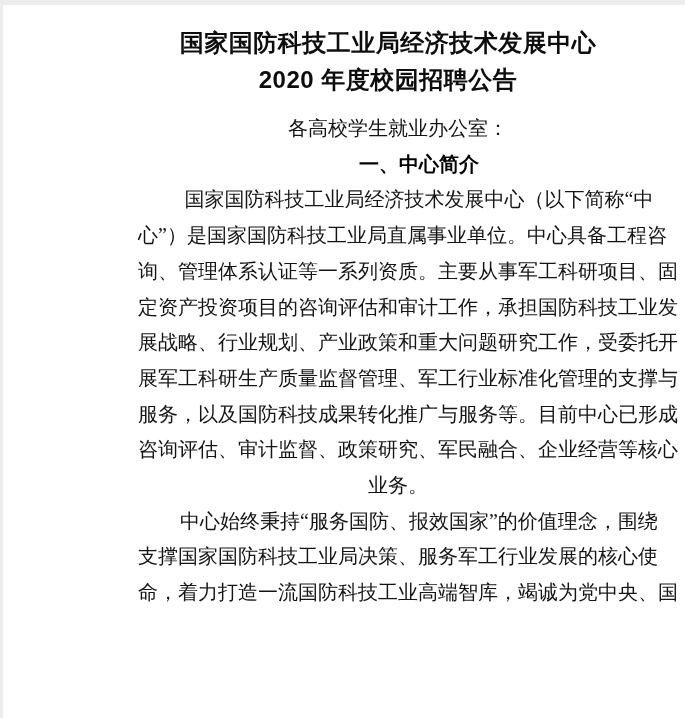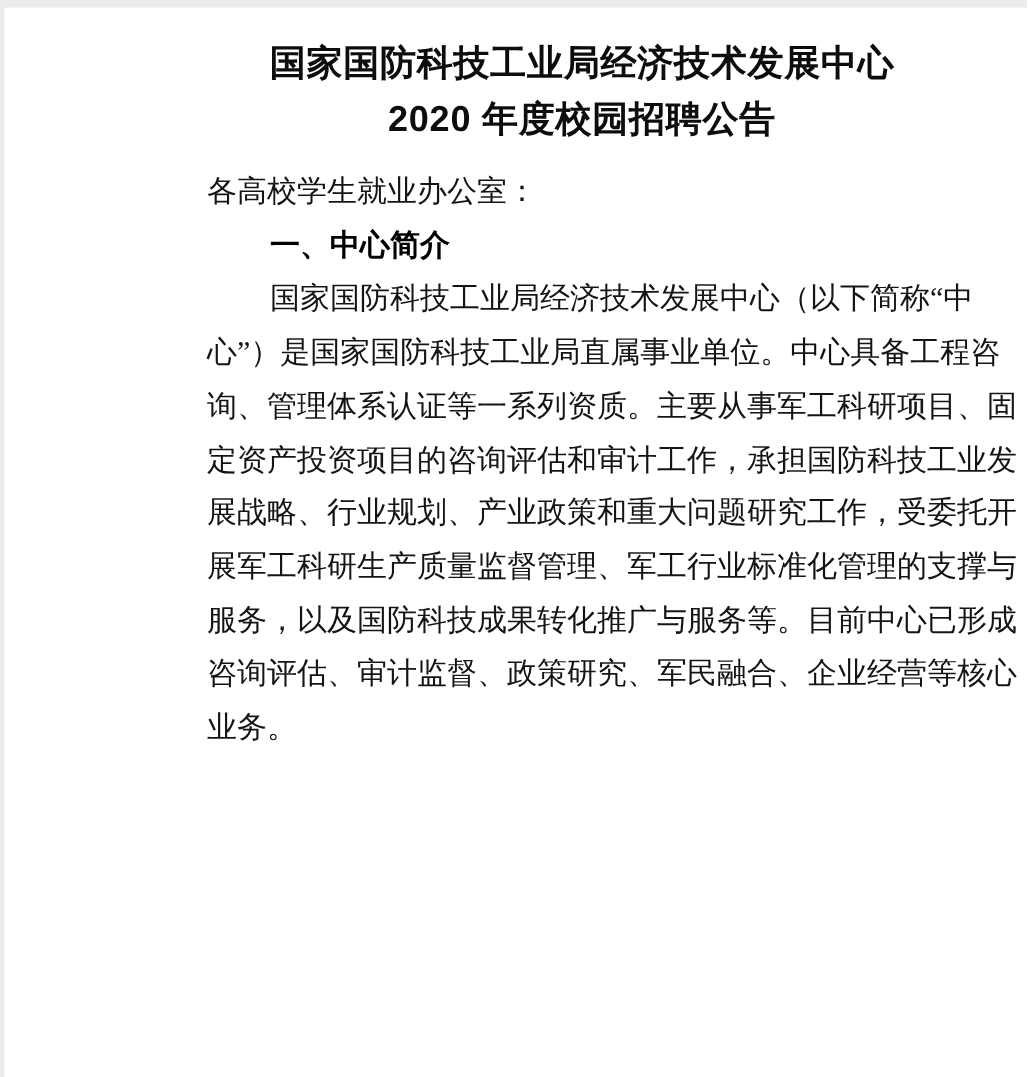--- a/index.html
+++ b/index.html
@@ -56,20 +56,21 @@
   .body-text {
     margin-top: 13px;
     font-size: 20px;
     line-height: 35.7px;
   }
   .line {
     margin: 0;
     padding: 0;
     white-space: nowrap;
     letter-spacing: 0;
+    text-align: center;
   }
   .indent {
     padding-left: 42px;
   }
   .heading {
     font-family: "Liberation Sans", "DejaVu Sans", sans-serif;
     font-weight: 700;
     color: #000000;
   }
   .para {
@@ -102,16 +103,21 @@
         <p class="line">心”）是国家国防科技工业局直属事业单位。中心具备工程咨</p>
         <p class="line">询、管理体系认证等一系列资质。主要从事军工科研项目、固</p>
         <p class="line">定资产投资项目的咨询评估和审计工作，承担国防科技工业发</p>
         <p class="line">展战略、行业规划、产业政策和重大问题研究工作，受委托开</p>
         <p class="line">展军工科研生产质量监督管理、军工行业标准化管理的支撑与</p>
         <p class="line">服务，以及国防科技成果转化推广与服务等。目前中心已形成</p>
         <p class="line">咨询评估、审计监督、政策研究、军民融合、企业经营等核心</p>
         <p class="line">业务。</p>
       </div>
 
+      <div class="para">
+        <p class="line indent">中心始终秉持“服务国防、报效国家”的价值理念，围绕</p>
+        <p class="line">支撑国家国防科技工业局决策、服务军工行业发展的核心使</p>
+        <p class="line">命，着力打造一流国防科技工业高端智库，竭诚为党中央、国</p>
+      </div>
 
     </div>
   </div>
 </div>
 
 </body></html>

